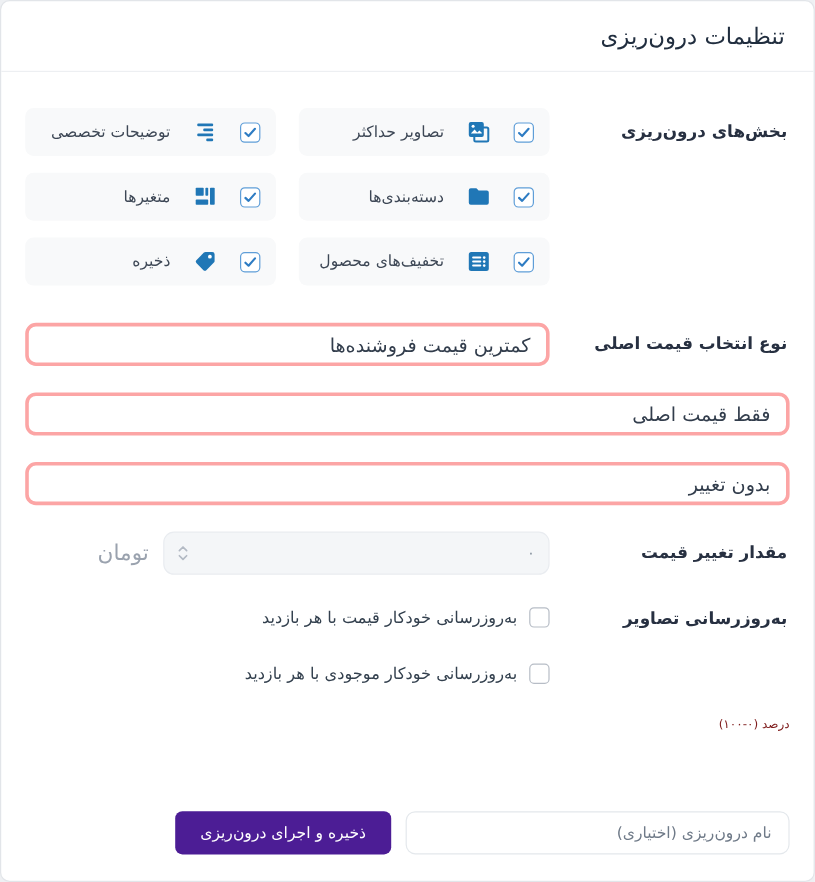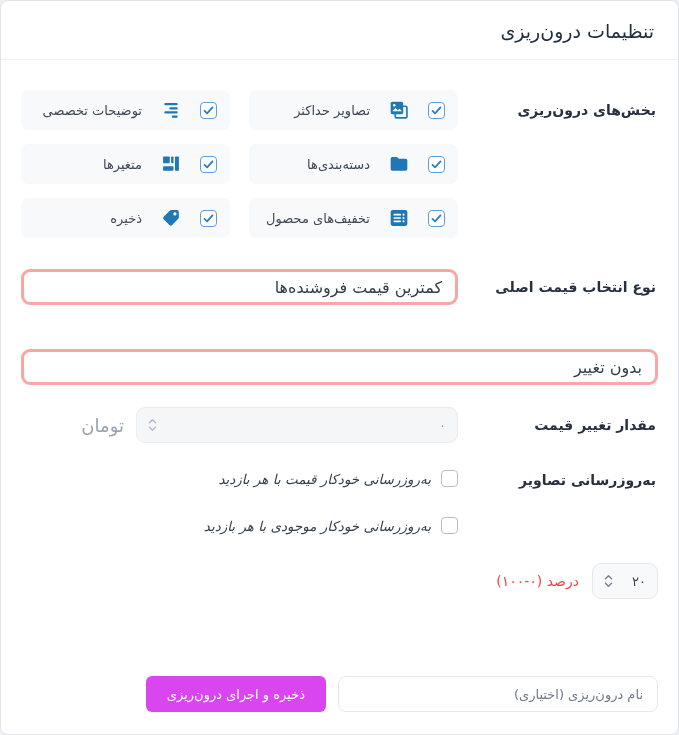--- a/index.html
+++ b/index.html
@@ -40,34 +40,34 @@
              justify-content: space-between; padding: 0 11px; font-size: 13px; }
   .num-box.disabled { background: #f4f6f8; border: 1px solid #e9ecf0; color: #8d97a3; }
   .num-box.enabled { background: #f8f9fa; border: 1px solid #e4e8ec; color: #38424f; }
   .spinner { display: flex; color: #b3bac4; cursor: pointer; }
   .num-box.enabled .spinner { color: #76808f; }
   .price-change-wrap { display: flex; align-items: center; gap: 12px; }
   .price-change-box { width: 322px; }
   .unit-text { font-size: 18px; color: #9aa2ae; }
   .discount-wrap { display: flex; align-items: center; gap: 13px; }
   .discount-box { width: 66px; }
-  .hint-text { font-size: 14px; color: #ef4444; }
+  .hint-text { font-size: 10px; color: #7f1d1d; }
   .row-price { margin-bottom: 26px; }
   .row-auto { margin-bottom: 29px; }
   .auto-lines { display: flex; flex-direction: column; gap: 30px; padding-top: 1px; }
-  .auto-line { display: flex; align-items: center; gap: 10px; cursor: pointer; font-style: italic; }
+  .auto-line { display: flex; align-items: center; gap: 10px; cursor: pointer; }
   .auto-label { font-size: 13.5px; color: #33404e; }
 
   
   .card-footer { display: flex; align-items: center; gap: 12px; padding: 16px 20px 22px; }
   .name-input { flex: 0 0 320px; height: 36px; background: #fff; border: 1px solid #e4e8ec;
                 border-radius: 8px; padding: 0 14px; font-family: "DejaVu Sans", sans-serif;
                 font-size: 13px; color: #323d4c; outline: none; }
   .name-input::placeholder { color: #6f7a88; opacity: 1; }
-  .submit-btn { height: 36px; padding: 0 21px; background: #d946ef; color: #fff; border: none;
+  .submit-btn { height: 36px; padding: 0 21px; background: #4c1d95; color: #fff; border: none;
                 border-radius: 6px; font-family: "DejaVu Sans", sans-serif; font-size: 13px;
                 cursor: pointer; }
 </style>
 </head>
 <body>
 
 <div class="card">
 
   <div class="card-header">
     <div class="card-title">تنظیمات درون‌ریزی</div>
@@ -185,20 +185,23 @@
     </div>
 
     <div class="form-row v-center row-select">
       <div class="row-label">نوع انتخاب قیمت اصلی</div>
       <div class="control">
         <div class="select-box">کمترین قیمت فروشنده‌ها</div>
       </div>
     </div>
 
     <div class="form-row v-center row-select">
+      <div class="control">
+        <div class="select-box">فقط قیمت اصلی</div>
+      </div>
     </div>
 
     <div class="form-row v-center row-select">
       <div class="control">
         <div class="select-box">بدون تغییر</div>
       </div>
     </div>
 
     <div class="form-row v-center row-price">
       <div class="row-label">مقدار تغییر قیمت</div>
@@ -230,29 +233,20 @@
             <span class="cbox unchecked"></span>
             <span class="auto-label">به‌روزرسانی خودکار موجودی با هر بازدید</span>
           </label>
         </div>
       </div>
     </div>
 
     <div class="form-row v-center">
       <div class="control">
         <div class="discount-wrap">
-          <div class="num-box enabled discount-box">
-            <span>۲۰</span>
-            <span class="spinner">
-              <svg viewBox="0 0 10 18" width="9" height="16">
-                  <path d="M1.6 6.6 L5 3.2 L8.4 6.6" fill="none" stroke="currentColor" stroke-width="1.6" stroke-linecap="round" stroke-linejoin="round"></path>
-                  <path d="M1.6 11.4 L5 14.8 L8.4 11.4" fill="none" stroke="currentColor" stroke-width="1.6" stroke-linecap="round" stroke-linejoin="round"></path>
-                </svg>
-            </span>
-          </div>
           <span class="hint-text">درصد (۰-۱۰۰)</span>
         </div>
       </div>
     </div>
 
   </div>
 
   <div class="card-footer">
     <input class="name-input" type="text" placeholder="نام درون‌ریزی (اختیاری)" style="">
     <button class="submit-btn">ذخیره و اجرای درون‌ریزی</button>

